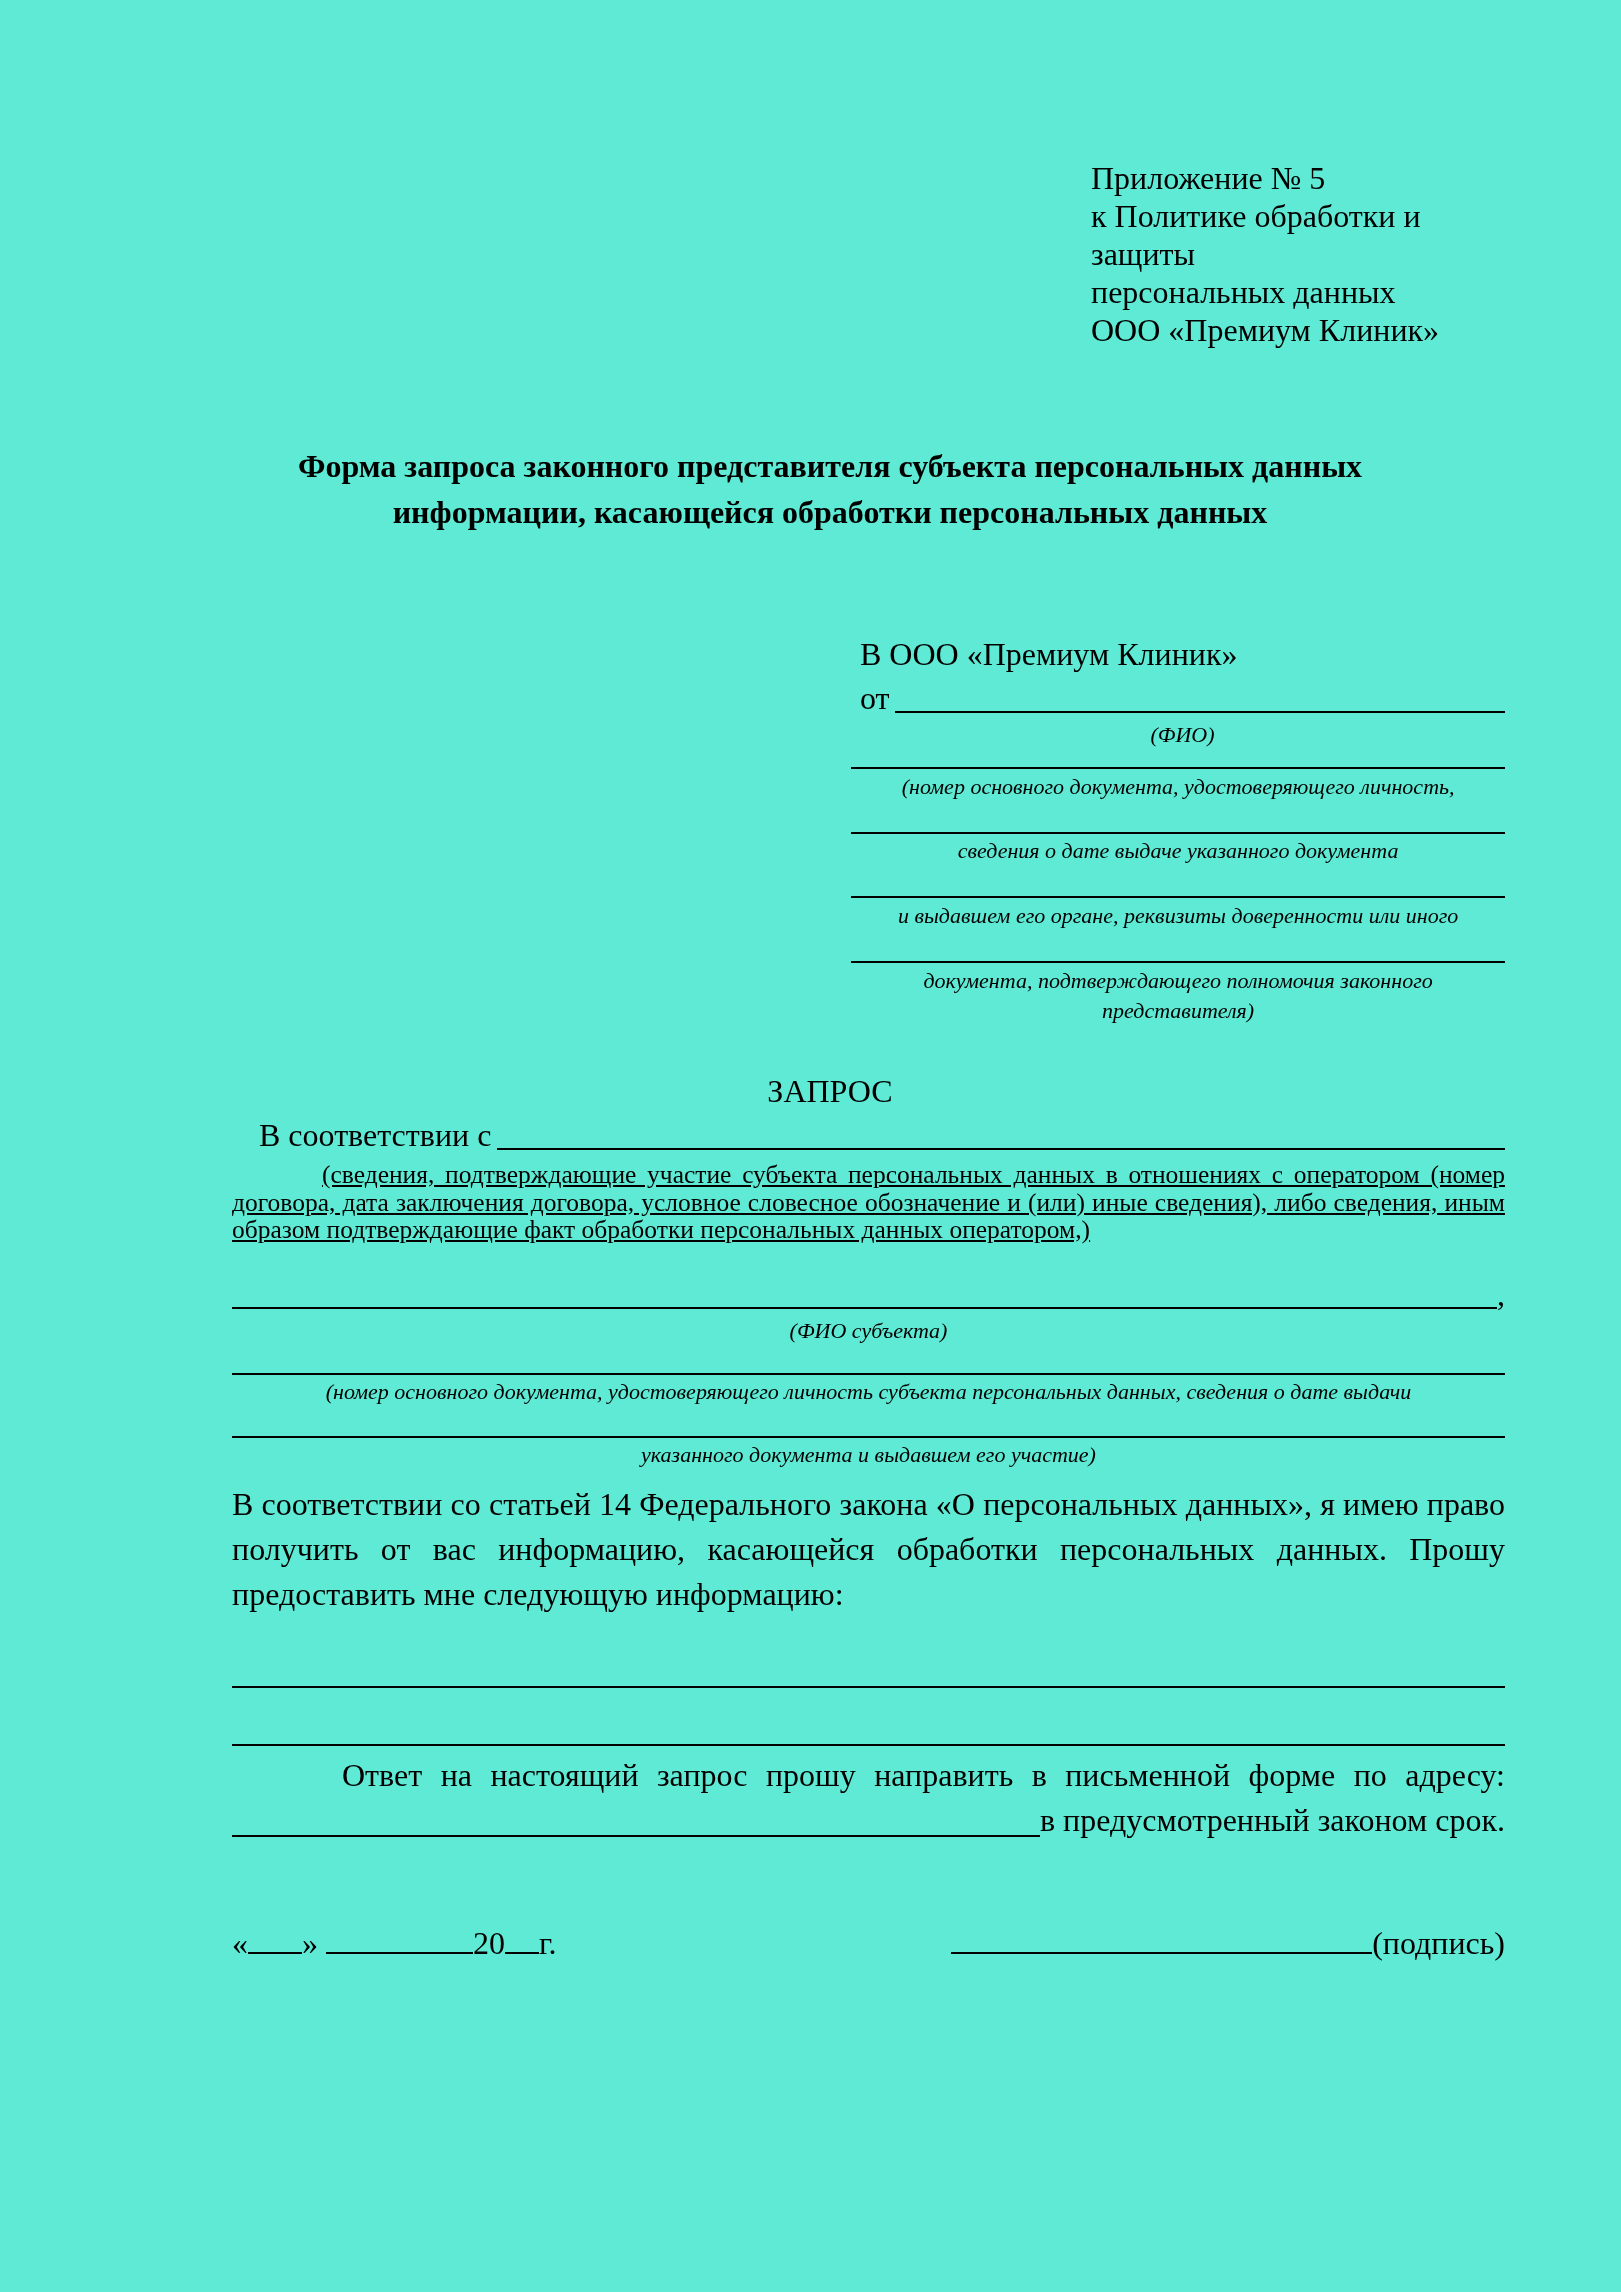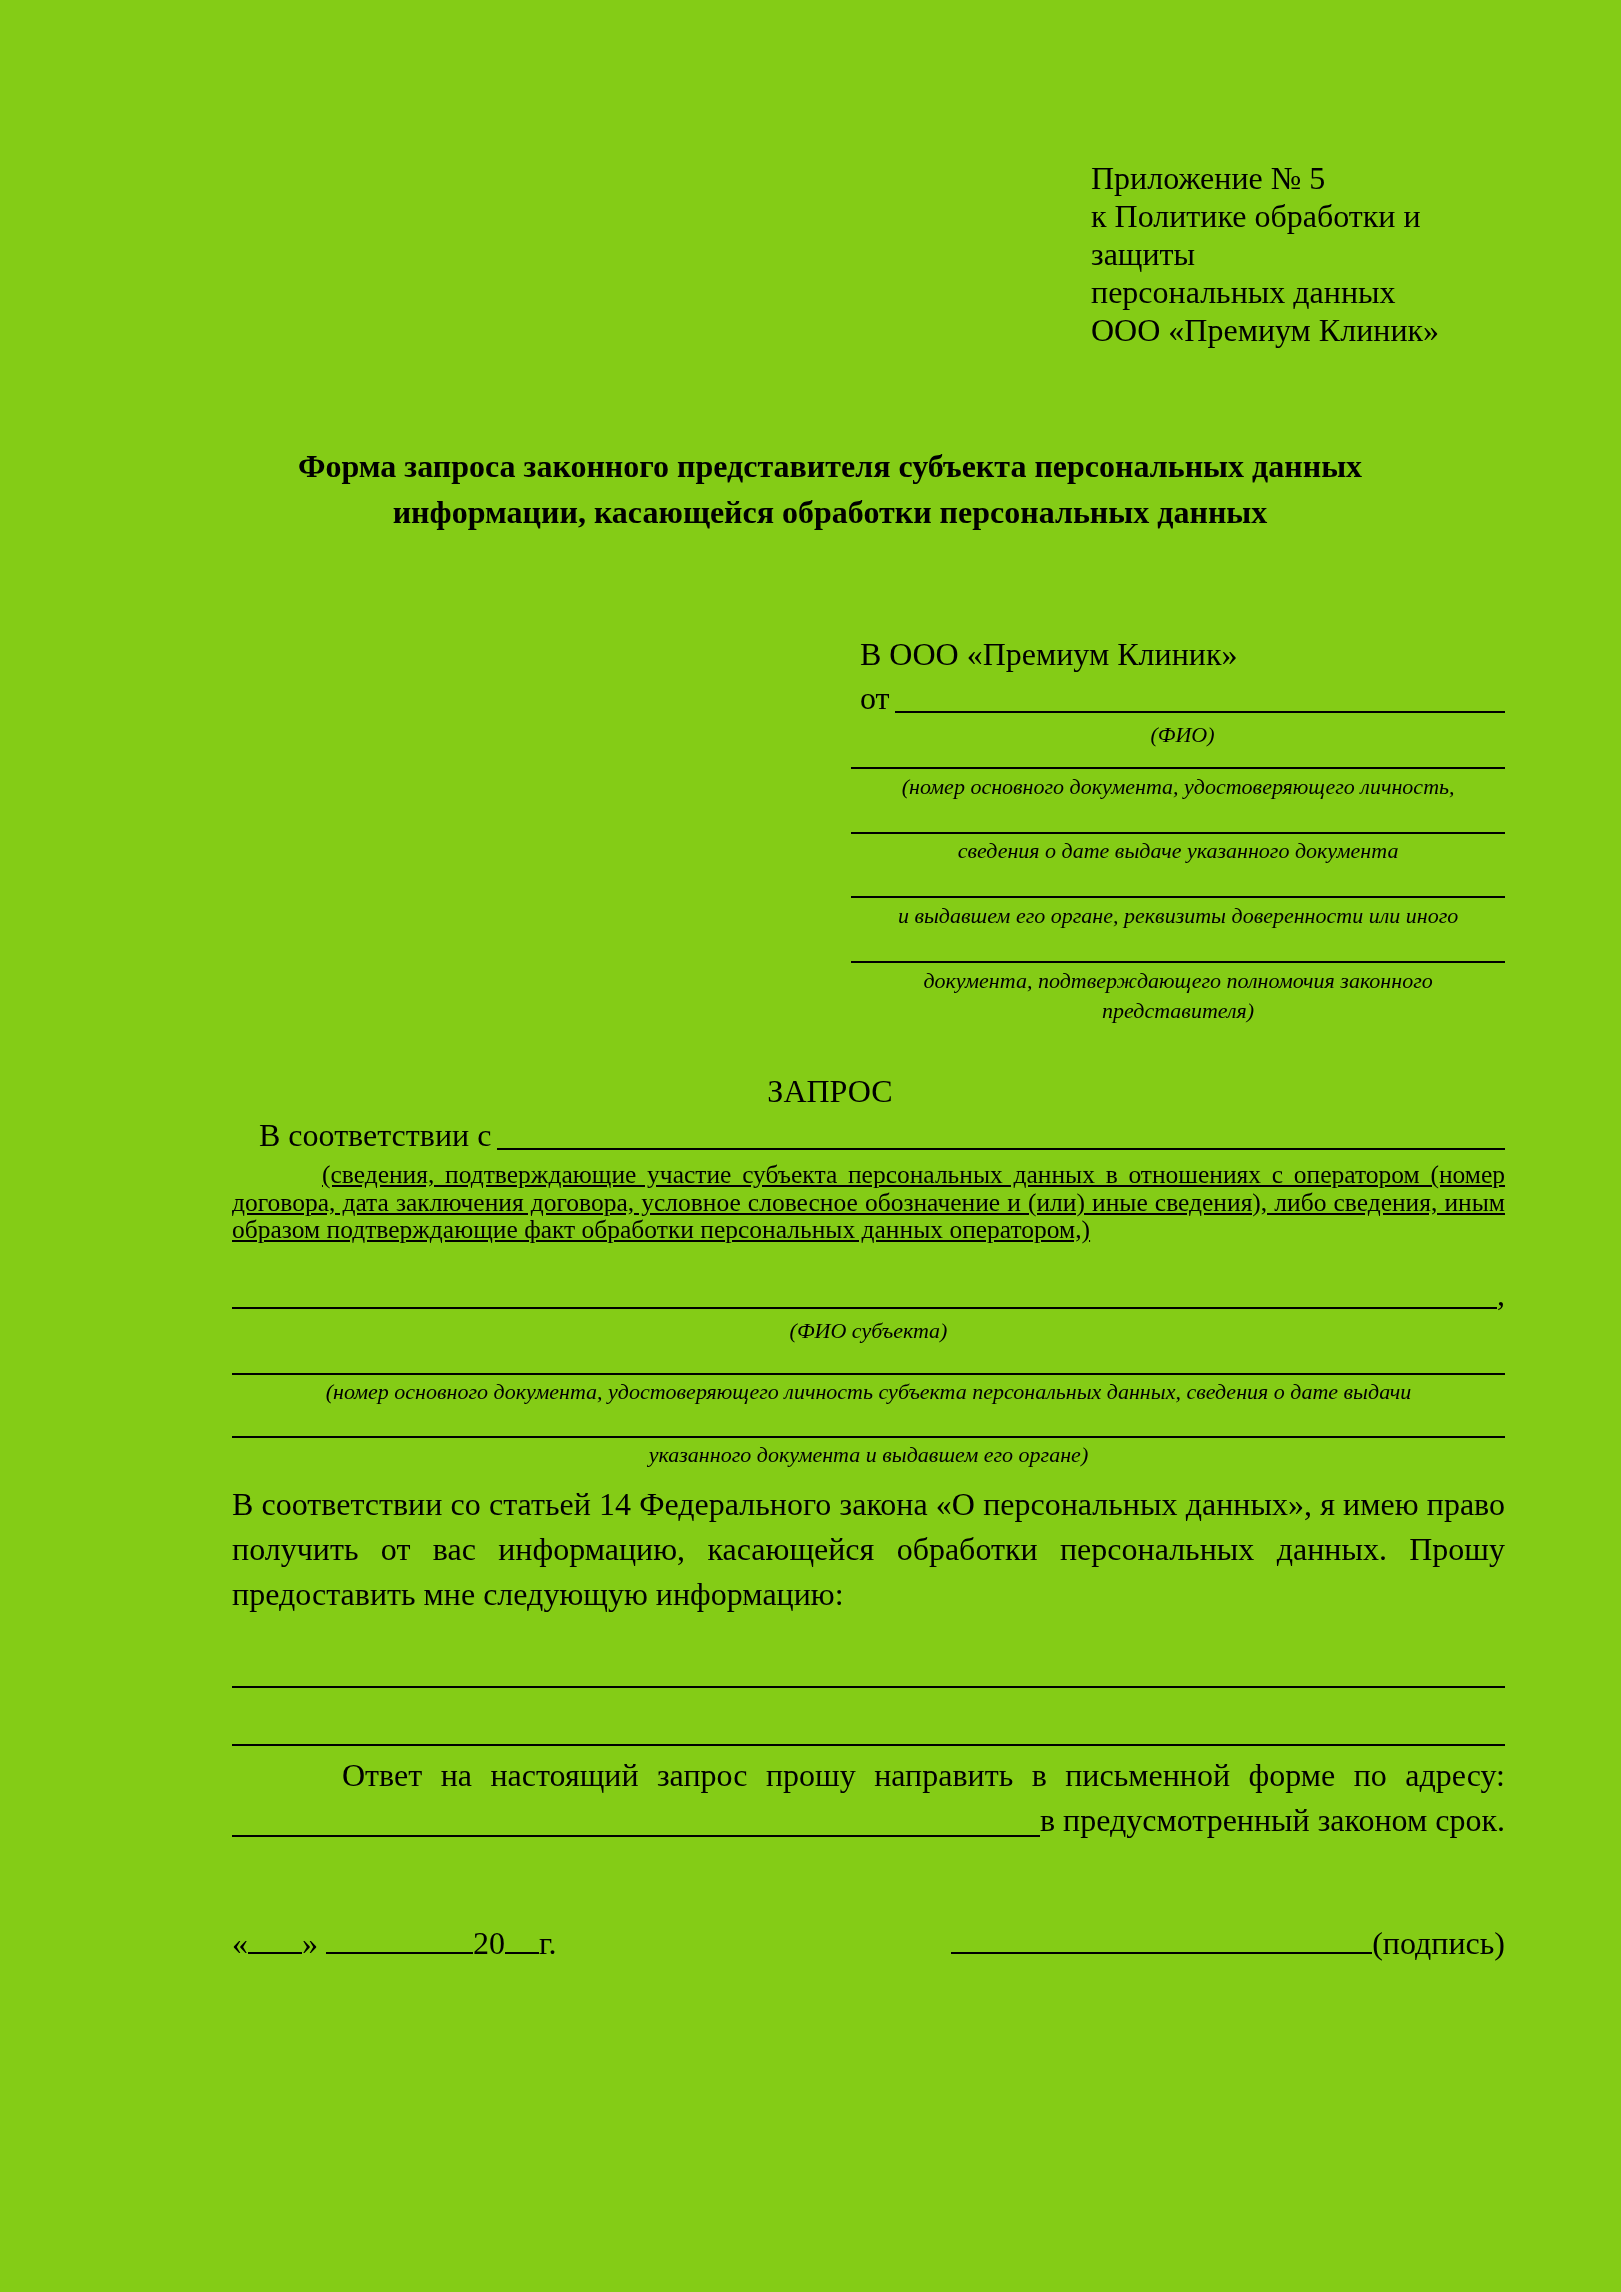--- a/index.html
+++ b/index.html
@@ -1,21 +1,21 @@
 <!DOCTYPE html>
 <html lang="ru"><head>
 <meta charset="utf-8">
 <style>
   html, body { margin: 0; padding: 0; background: #ffffff; }
   .page {
     position: relative;
     width: 1621px;
     height: 2293px;
     box-sizing: border-box;
-    background: #84cc16;
+    background: #5eead4;
     color: #000000;
     padding: 159px 116px 0 155px;
     font-family: "Liberation Serif", "DejaVu Serif", serif;
     font-size: 32px;
     line-height: 44px;
     overflow: hidden;
   }
 
   
   .header-note { margin-left: 936px; line-height: 38px; }
@@ -136,21 +136,21 @@
 
   <div class="flex-row subject-row">
     <span class="fill-line no-left"></span>
     <span>,</span>
   </div>
   <div class="caption center ind">(ФИО субъекта)</div>
 
   <div class="rule-line rule-std" style="margin-top:26.5px;"></div>
   <div class="caption center ind cap-block">(номер основного документа, удостоверяющего личность субъекта персональных данных, сведения о дате выдачи</div>
   <div class="rule-line rule-std" style="margin-top:29px;"></div>
-  <div class="caption center ind cap-block">указанного документа и выдавшем его органе)</div>
+  <div class="caption center ind cap-block">указанного документа и выдавшем его участие)</div>
 
   <div class="body-par" style="margin-top:11.8px;">В соответствии со статьей 14 Федерального закона «О персональных данных», я имею право получить от вас информацию, касающейся обработки персональных данных. Прошу предоставить мне следующую информацию:</div>
 
   <div class="rule-line rule-std gap-rule-a"></div>
   <div class="rule-line rule-std gap-rule-b"></div>
 
   <div class="reply-line1">Ответ на настоящий запрос прошу направить в письменной форме по адресу:</div>
   <div class="flex-row reply-row">
     <span class="fill-line no-left"></span>
     <span class="tail">в предусмотренный законом срок.</span>

